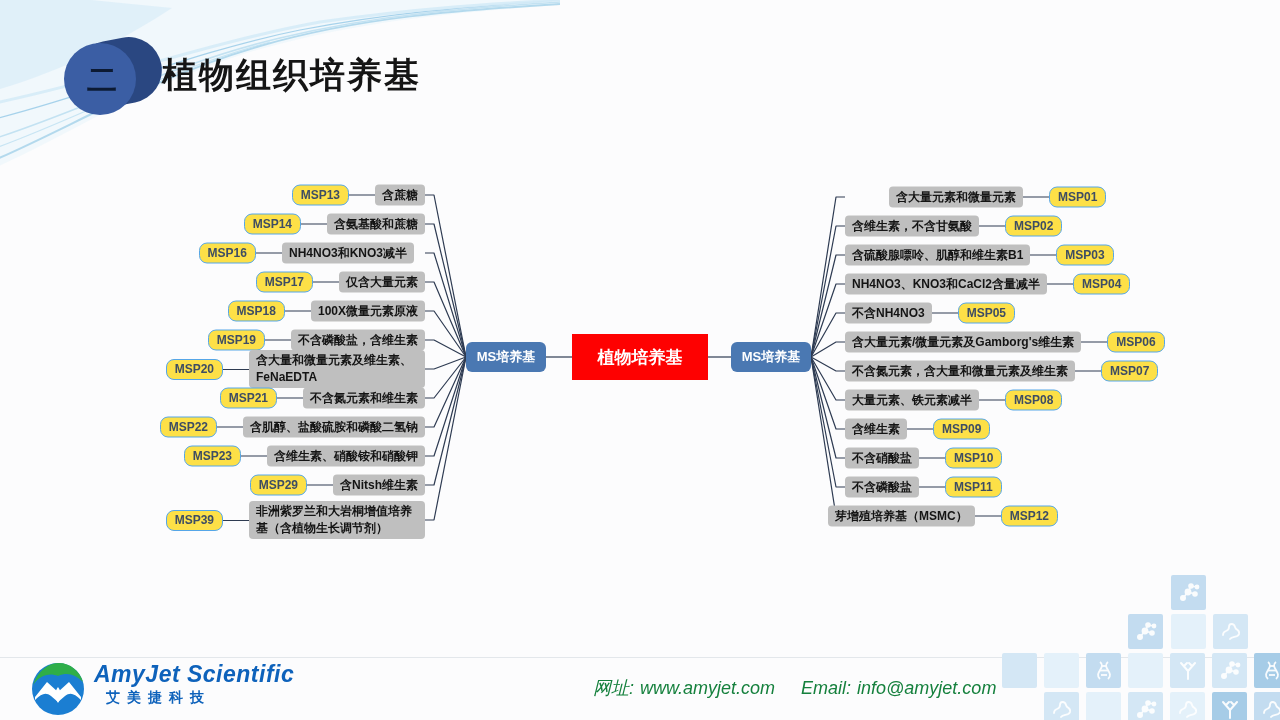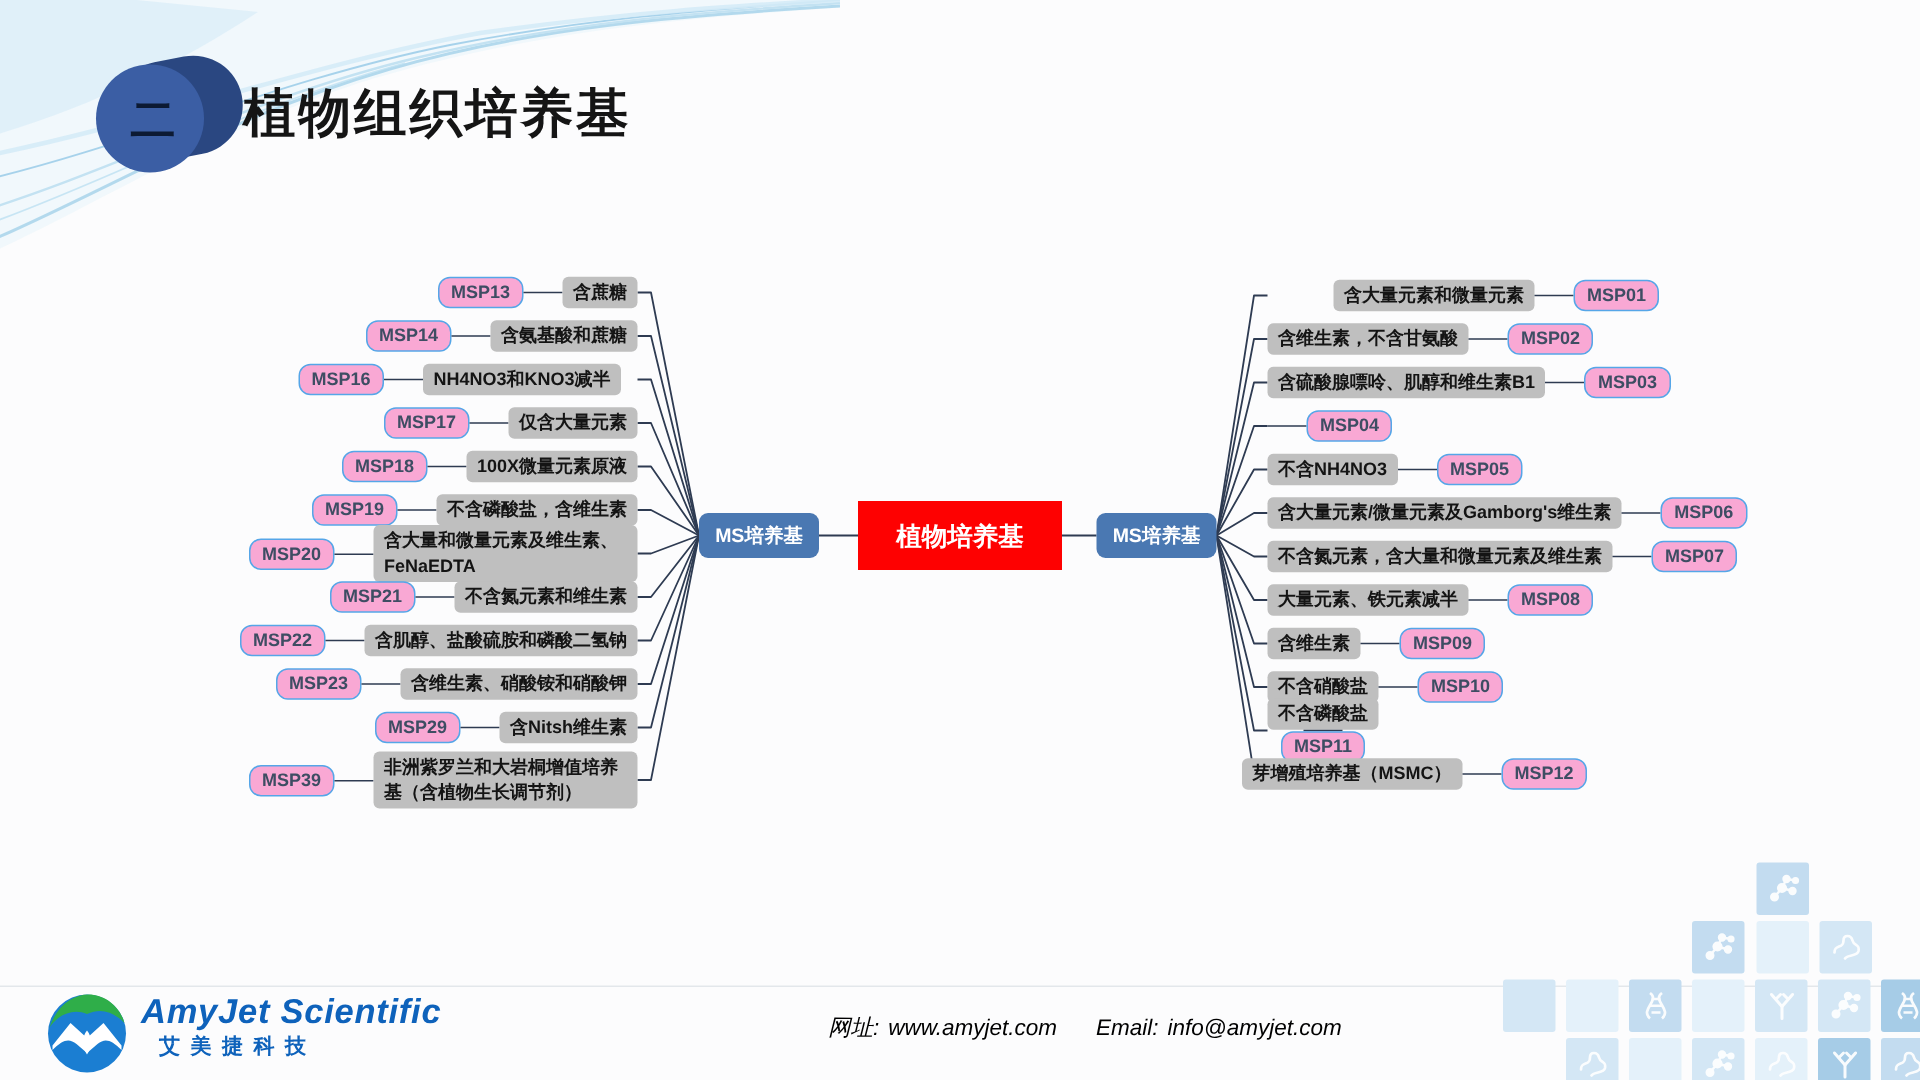--- a/index.html
+++ b/index.html
@@ -10,39 +10,39 @@
   .badge{position:absolute;left:60px;top:34px;width:104px;height:86px;}
   .badge-num{position:absolute;left:24px;top:26px;width:36px;text-align:center;
              font-size:30px;font-weight:bold;color:#0c1a33;}
   .page-title{position:absolute;left:162px;top:52px;font-size:35px;font-weight:800;
               color:#151515;letter-spacing:2px;}
   
   #mindmap{position:absolute;inset:0;}
   #connector-svg{position:absolute;inset:0;pointer-events:none;}
   #connector-svg path{stroke:#2e3b52;stroke-width:1.2;fill:none;stroke-linejoin:round;}
   .row{position:absolute;display:flex;align-items:center;transform:translateY(-50%);white-space:nowrap;}
-  .chip{background:#f9a8d4;border:1.5px solid #55a6e8;border-radius:8px;color:#3e4d63;
+  .chip{background:#fde047;border:1.5px solid #55a6e8;border-radius:8px;color:#3e4d63;
         font-size:12px;font-weight:bold;line-height:19px;padding:0 8px;}
   .desc{background:#bfbfbf;border-radius:4px;color:#141414;font-size:12px;font-weight:bold;
         line-height:17px;padding:2px 7px;}
   .desc.wrap{white-space:normal;max-width:162px;}
   .stub{width:26px;height:0;border-top:1.3px solid #2e3b52;}
   .node{position:absolute;display:flex;align-items:center;justify-content:center;
         color:#fff;font-weight:bold;}
   .node-center{left:572px;top:334px;width:136px;height:46px;background:#fe0101;font-size:17px;}
   .node-ms{width:80px;height:30px;background:#4a78b2;border-radius:6px;font-size:13px;}
   .node-ms-left{left:466px;top:342px;}
   .node-ms-right{left:731px;top:342px;}
   
   .footer-line{position:absolute;left:0;right:0;top:657px;border-top:1px solid #e3e7eb;}
   .logo{position:absolute;left:30px;top:661px;display:flex;align-items:flex-start;}
   .logo-text{margin-left:8px;color:#0e62bb;}
   .logo-title{font-size:23px;font-weight:bold;font-style:italic;letter-spacing:.5px;}
   .logo-sub{font-size:14px;font-weight:bold;letter-spacing:7px;margin-left:12px;margin-top:1px;}
-  .contact{position:absolute;left:552px;top:676px;font-size:15px;font-style:italic;color:#000000;}
+  .contact{position:absolute;left:593px;top:676px;font-size:18px;font-style:italic;color:#15803d;}
   .contact span{margin-right:6px;}
   .contact .gap{margin-right:26px;}
   
   .sq{position:absolute;width:35px;height:35px;border-radius:2px;display:flex;
       align-items:center;justify-content:center;}
   .sq svg{opacity:.92;}
 </style>
 </head>
 <body>
 
@@ -169,20 +169,21 @@
         <div class="desc">含维生素，不含甘氨酸</div>
         <div class="stub"></div>
         <div class="chip">MSP02</div>
       </div>
       <div class="row" style="top: 255px; left: 845px;">
         <div class="desc">含硫酸腺嘌呤、肌醇和维生素B1</div>
         <div class="stub"></div>
         <div class="chip">MSP03</div>
       </div>
       <div class="row" style="top: 284px; left: 845px;">
+        <div class="desc">NH4NO3、KNO3和CaCl2含量减半</div>
         <div class="stub"></div>
         <div class="chip">MSP04</div>
       </div>
       <div class="row" style="top: 313px; left: 845px;">
         <div class="desc">不含NH4NO3</div>
         <div class="stub"></div>
         <div class="chip">MSP05</div>
       </div>
       <div class="row" style="top: 342px; left: 845px;">
         <div class="desc">含大量元素/微量元素及Gamborg's维生素</div>
@@ -202,21 +203,21 @@
       <div class="row" style="top: 429px; left: 845px;">
         <div class="desc">含维生素</div>
         <div class="stub"></div>
         <div class="chip">MSP09</div>
       </div>
       <div class="row" style="top: 458px; left: 845px;">
         <div class="desc">不含硝酸盐</div>
         <div class="stub"></div>
         <div class="chip">MSP10</div>
       </div>
-      <div class="row" style="top: 487px; left: 845px; flex-direction: column;">
+      <div class="row" style="top: 487px; left: 845px;">
         <div class="desc">不含磷酸盐</div>
         <div class="stub"></div>
         <div class="chip">MSP11</div>
       </div>
       <div class="row" style="top: 516px; left: 809px; padding-left: 19px;">
         <div class="desc">芽增殖培养基（MSMC）</div>
         <div class="stub"></div>
         <div class="chip">MSP12</div>
       </div>
     </div>

